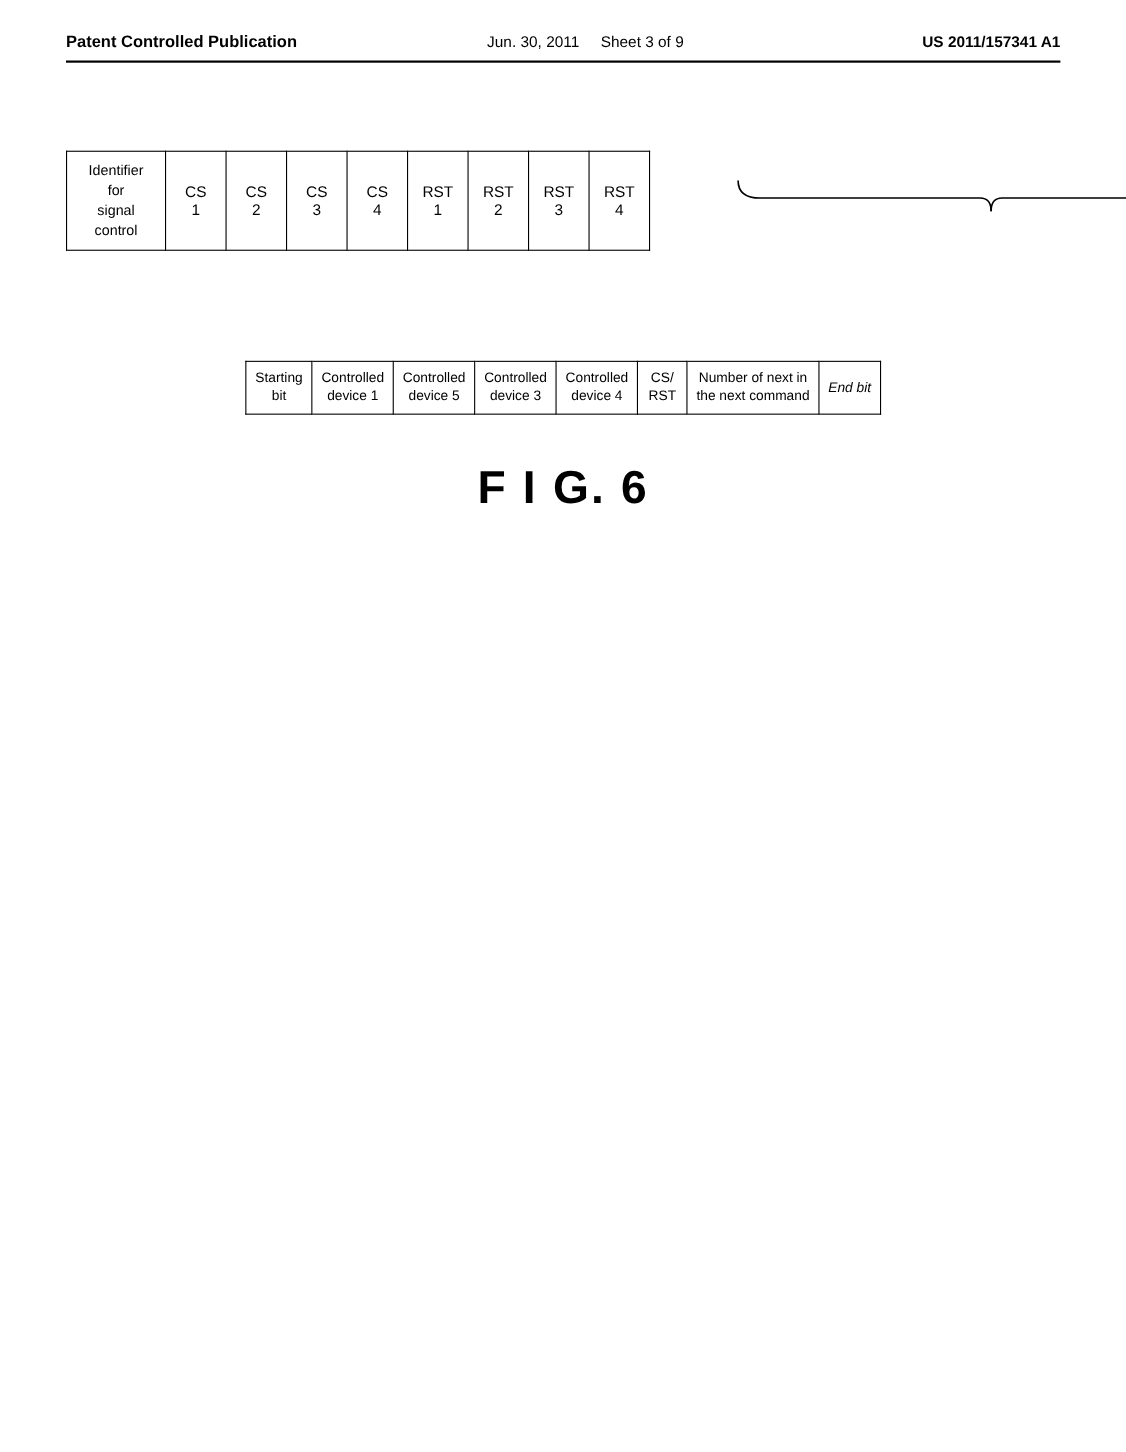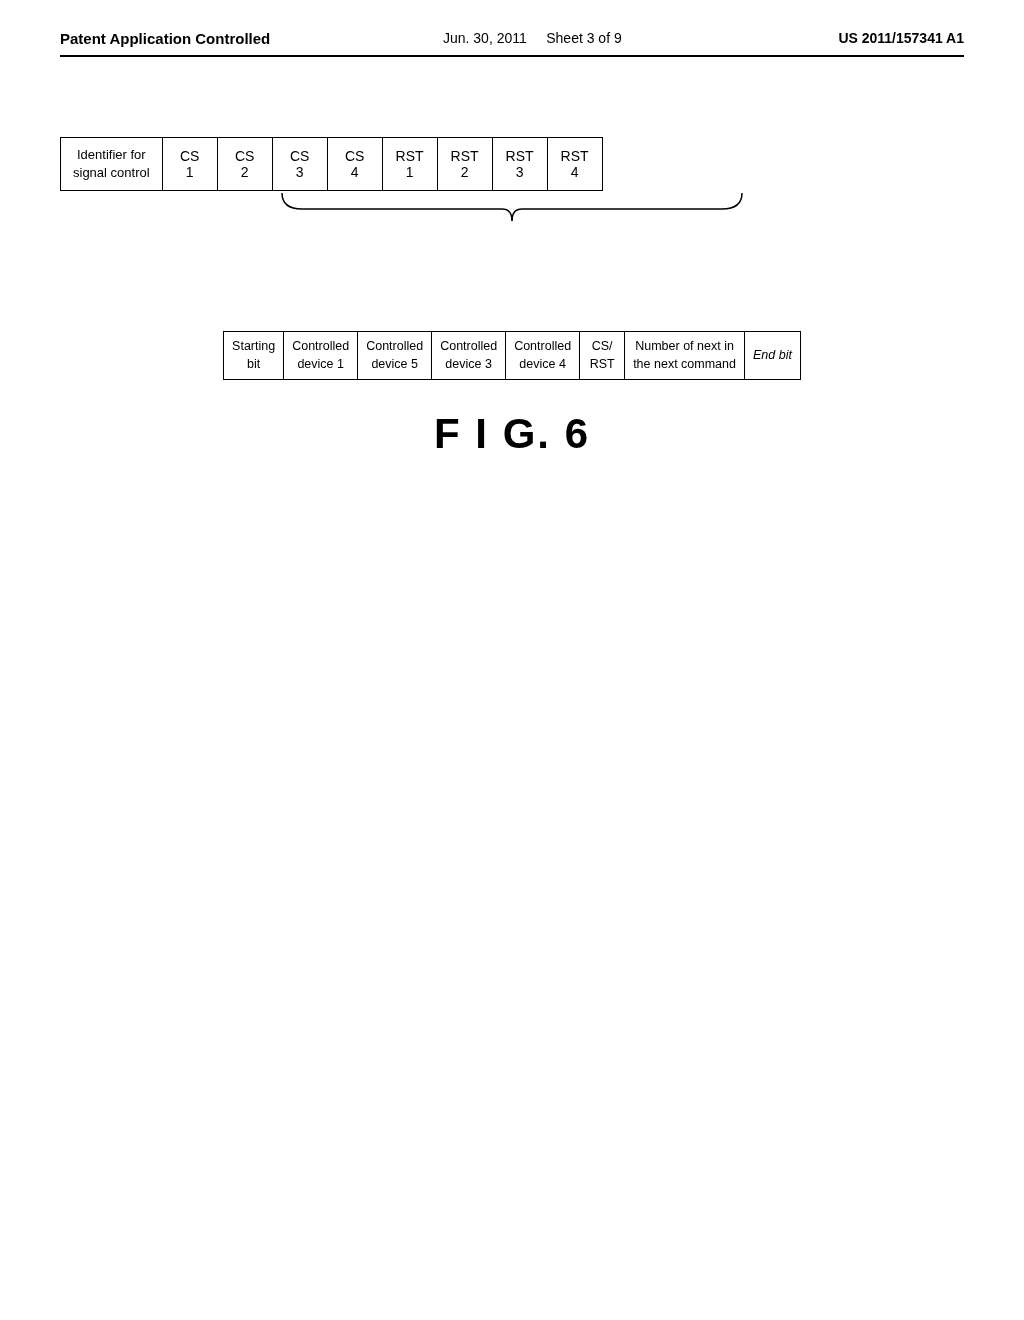--- a/index.html
+++ b/index.html
@@ -48,22 +48,22 @@
     .header-right {
       font-size: 14px;
       font-weight: bold;
       margin-left: 44px;
     }
 
     
     .fig3-section {
       margin-top: 80px;
       display: flex;
-      flex-direction: column;
-      align-items: flex-start;
+      flex-direction: row;
+      align-items: center;
     }
 
     
     .fig3-table {
       border-collapse: collapse;
       margin-bottom: 0;
     }
 
     .fig3-table td {
       border: 1.5px solid #000;
@@ -108,20 +108,21 @@
       text-align: center;
       font-family: Arial, Helvetica, sans-serif;
     }
 
     
     .fig6-section {
       margin-top: 100px;
       display: flex;
       flex-direction: column;
       align-items: center;
+      gap: 12px;
     }
 
     
     .fig6-table {
       border-collapse: collapse;
     }
 
     .fig6-table td {
       border: 1.5px solid #000;
       padding: 6px 8px;
@@ -148,21 +149,21 @@
       font-style: italic;
     }
   </style>
 </head>
 <body>
 
 <div class="page-container">
 
   <div class="page-header">
     <div class="header-left">
-      <span>Patent Application Controlled</span>
+      <span>Patent Controlled Publication</span>
     </div>
     <div class="header-center">
       <span>Jun. 30, 2011</span>
       &nbsp;&nbsp;&nbsp;
       <span>Sheet 3 of 9</span>
     </div>
     <div class="header-right">
       <span>US 2011/157341 A1</span>
     </div>
   </div>

